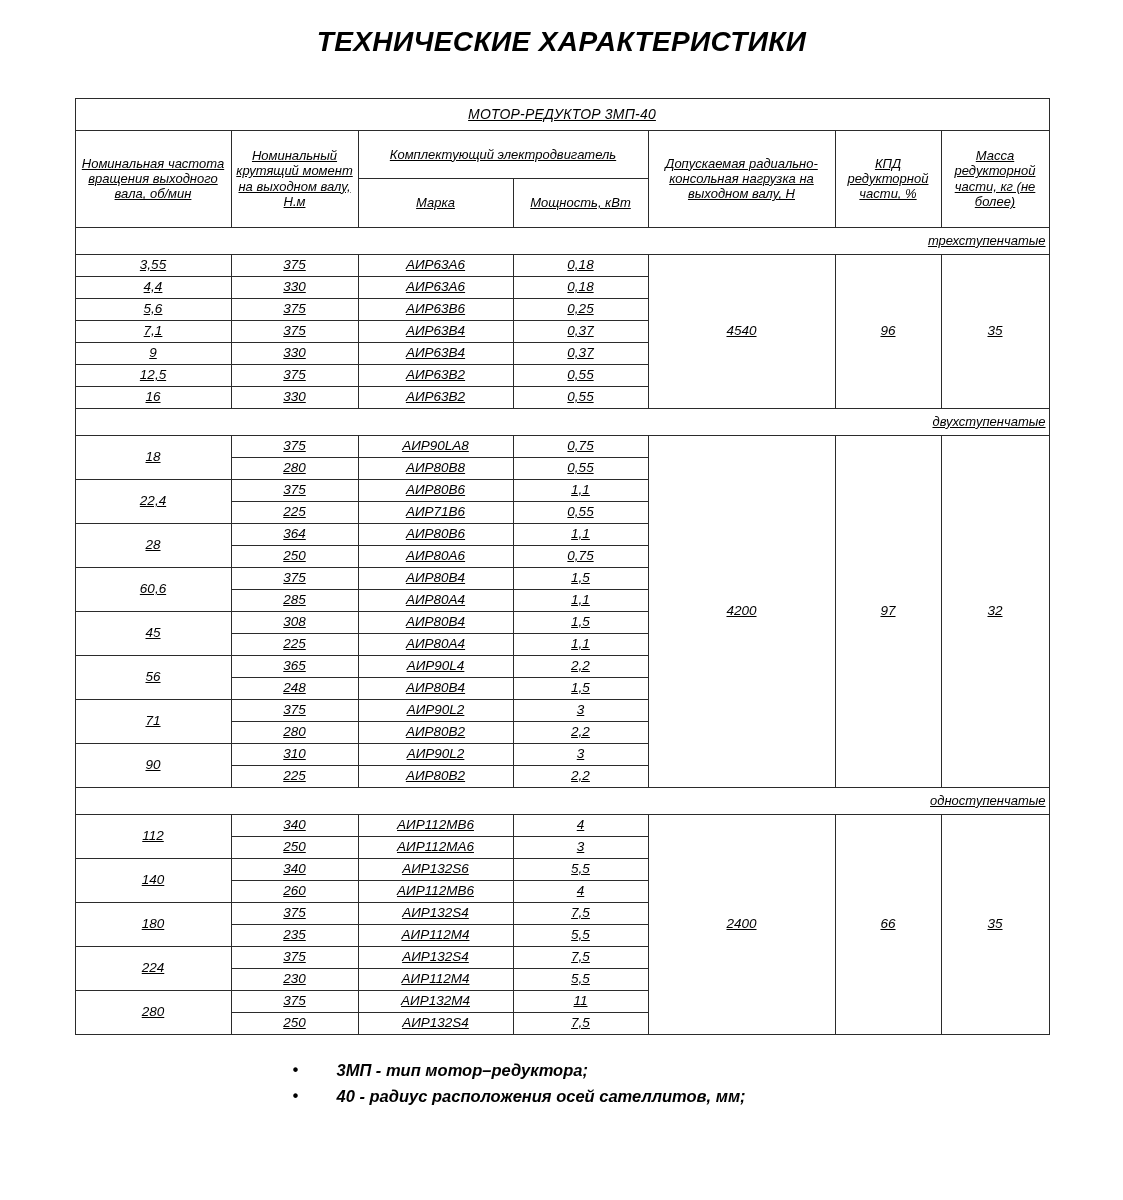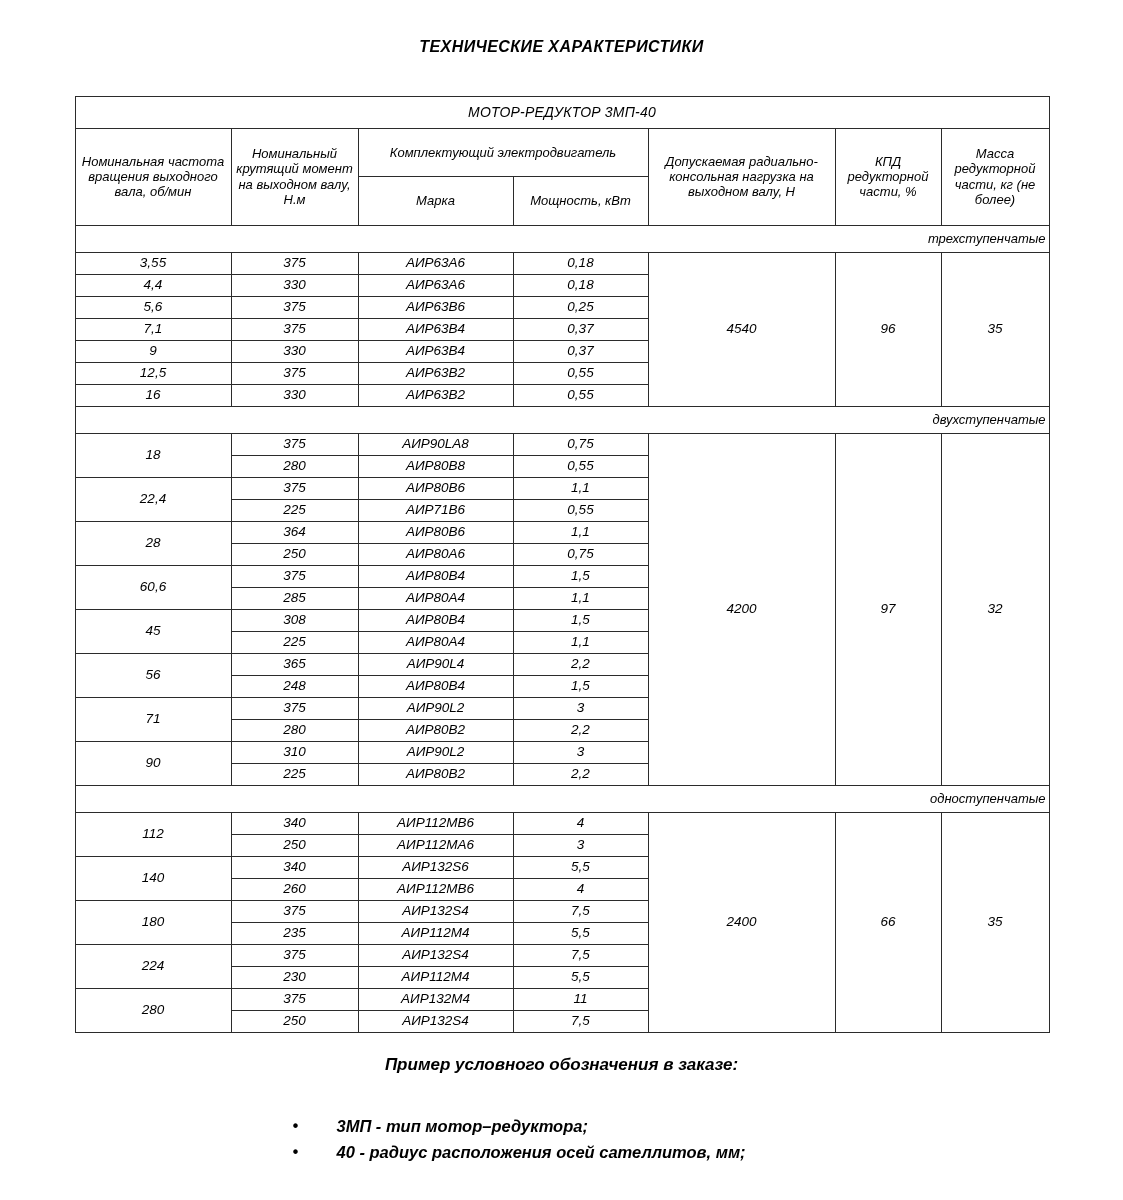--- a/index.html
+++ b/index.html
@@ -20,38 +20,39 @@
     min-height: 1200px;
     box-sizing: border-box;
     padding: 0;
   }
 
   
   .doc-title {
     text-align: center;
     font-style: italic;
     font-weight: bold;
-    font-size: 16px;
+    font-size: 28px;
     letter-spacing: 0.4px;
-    padding-top: 38px;
+    padding-top: 26px;
     padding-bottom: 0;
     margin: 0;
   }
 
   
   .table-wrap {
     margin: 40px auto 0 auto;
     width: 974px;
   }
   table.spec {
     border-collapse: collapse;
     table-layout: fixed;
     width: 974px;
     font-style: italic;
     font-size: 13px;
+    text-decoration: underline;
   }
   table.spec td, table.spec th {
     border: 1px solid #2b2b2b;
     padding: 2px 3px;
     text-align: center;
     vertical-align: middle;
     font-weight: normal;
     font-style: italic;
     line-height: 1.18;
   }
@@ -383,20 +384,19 @@
           <tr class="data-row">
             <td>250</td>
             <td>АИР132S4</td>
             <td>7,5</td>
           </tr>
         </tbody>
     </table>
   </div>
 
   <div class="lower">
-    <p class="example-heading">Пример условного обозначения в заказе:</p>
     <ul class="legend">
         <li><span class="bullet">•</span><span>3МП - тип мотор–редуктора;</span></li>
         <li><span class="bullet">•</span><span>40 - радиус расположения осей сателлитов, мм;</span></li>
       </ul>
   </div>
 
 </div>
 
 </body></html>

